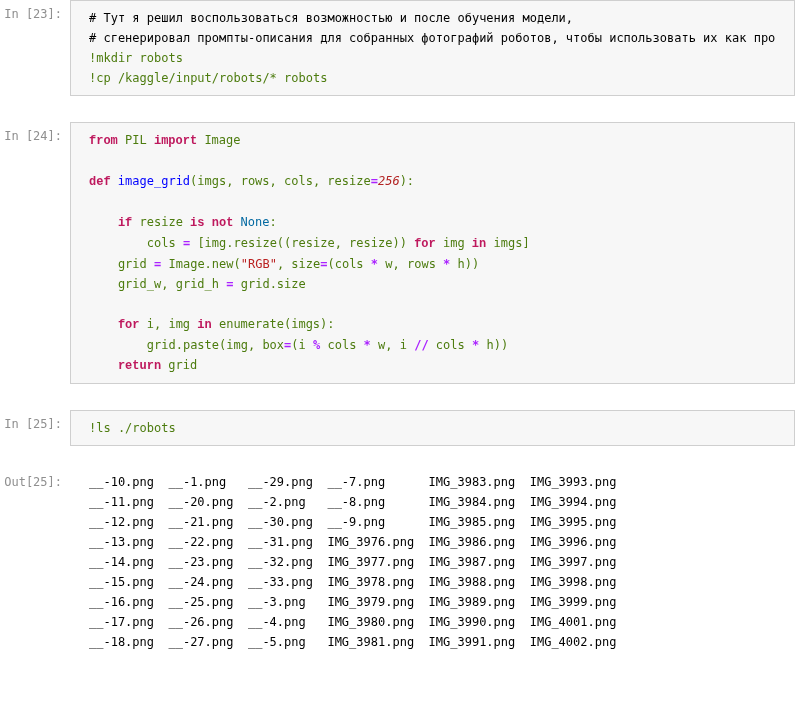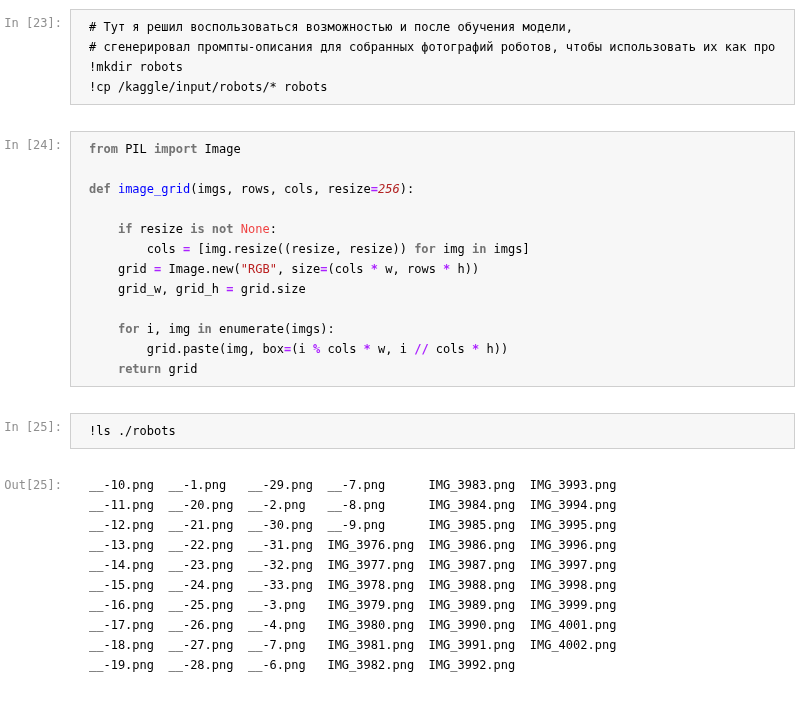--- a/index.html
+++ b/index.html
@@ -1,20 +1,20 @@
 <!DOCTYPE html>
 <html><head>
 <meta charset="utf-8">
 <style>
   html, body { margin: 0; padding: 0; background: #ffffff; }
   body {
     width: 809px; height: 714px; overflow: hidden;
     font-family: "DejaVu Sans Mono", "Liberation Mono", monospace;
   }
-  .notebook { padding-top: 9px; }
+  .notebook { }
   .cell-row { display: flex; align-items: flex-start; margin-bottom: 26px; }
   .prompt {
     width: 70px; flex: none; box-sizing: border-box;
     text-align: right; padding: 7px 8px 0 0;
     font-size: 12px; color: #8f8f8f; white-space: pre;
   }
   .prompt.out-prompt { padding-top: 3px; }
   .codebox {
     flex: 1; margin-right: 14px;
     background: #f7f7f7; border: 1px solid #cfcfcf;
@@ -22,28 +22,28 @@
   }
   .code-line {
     white-space: pre; font-size: 12px; line-height: 20px;
     color: #000; overflow: hidden;
   }
   .outbox { flex: 1; margin-right: 14px; padding-left: 19px; overflow: hidden; }
   .out-line {
     white-space: pre; font-size: 12px; line-height: 20px; color: #000;
   }
   
-  .tok-p { color: #000000; }
+  .tok-p { color: #4d7c0f; }
   .tok-c { color: #000000; }
-  .tok-k { color: #737373; font-weight: bold; }
+  .tok-k { color: #be185d; font-weight: bold; font-family: Liberation Mono, monospace; }
   .tok-f { color: #0000ff; font-weight: normal; }
   .tok-o { color: #aa22ff; font-weight: bold; }
   .tok-n { color: #b22222; font-style: italic; }
   .tok-s { color: #ba2121; }
-  .tok-a { color: #ef4444; }
+  .tok-a { color: #0369a1; }
 </style>
 </head>
 <body>
 
 <div class="notebook">
 
   <div class="cell-row">
     <div class="prompt">In [23]:</div>
     <div class="codebox">
       <div class="code-line"><span class="tok-c"># Тут я решил воспользоваться возможностью и после обучения модели,</span></div>
@@ -82,18 +82,17 @@
     <div class="prompt out-prompt">Out[25]:</div>
     <div class="outbox">
       <div class="out-line">__-10.png  __-1.png   __-29.png  __-7.png      IMG_3983.png  IMG_3993.png</div>
       <div class="out-line">__-11.png  __-20.png  __-2.png   __-8.png      IMG_3984.png  IMG_3994.png</div>
       <div class="out-line">__-12.png  __-21.png  __-30.png  __-9.png      IMG_3985.png  IMG_3995.png</div>
       <div class="out-line">__-13.png  __-22.png  __-31.png  IMG_3976.png  IMG_3986.png  IMG_3996.png</div>
       <div class="out-line">__-14.png  __-23.png  __-32.png  IMG_3977.png  IMG_3987.png  IMG_3997.png</div>
       <div class="out-line">__-15.png  __-24.png  __-33.png  IMG_3978.png  IMG_3988.png  IMG_3998.png</div>
       <div class="out-line">__-16.png  __-25.png  __-3.png   IMG_3979.png  IMG_3989.png  IMG_3999.png</div>
       <div class="out-line">__-17.png  __-26.png  __-4.png   IMG_3980.png  IMG_3990.png  IMG_4001.png</div>
-      <div class="out-line">__-18.png  __-27.png  __-7.png   IMG_3981.png  IMG_3991.png  IMG_4002.png</div>
-      <div class="out-line">__-19.png  __-28.png  __-6.png   IMG_3982.png  IMG_3992.png</div>
+      <div class="out-line">__-18.png  __-27.png  __-5.png   IMG_3981.png  IMG_3991.png  IMG_4002.png</div>
     </div>
   </div>
 
 </div>
 
 </body></html>

